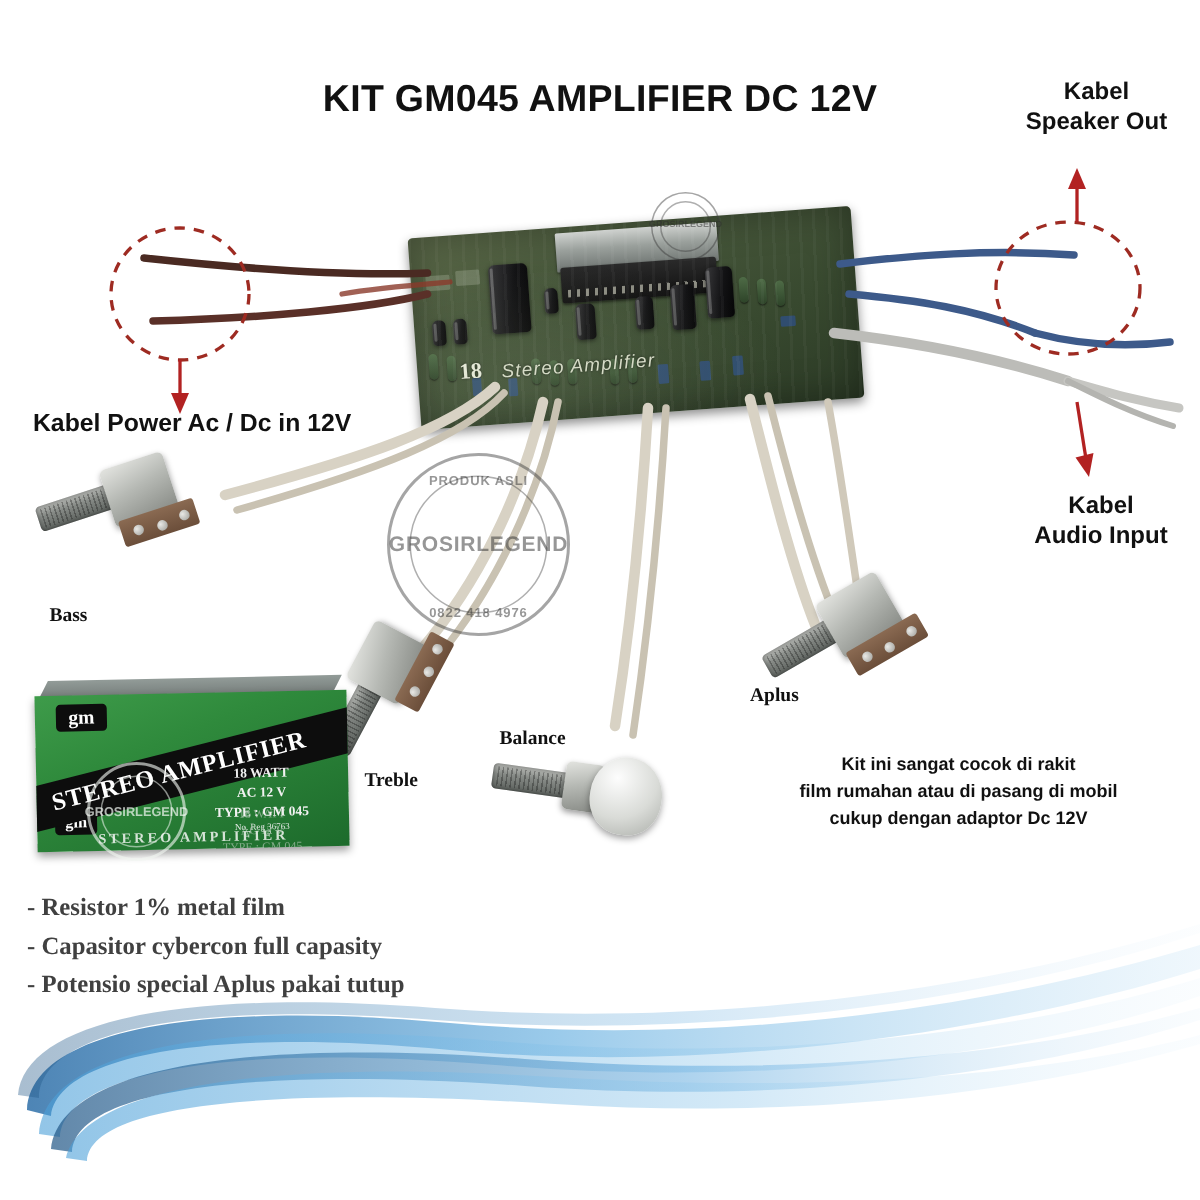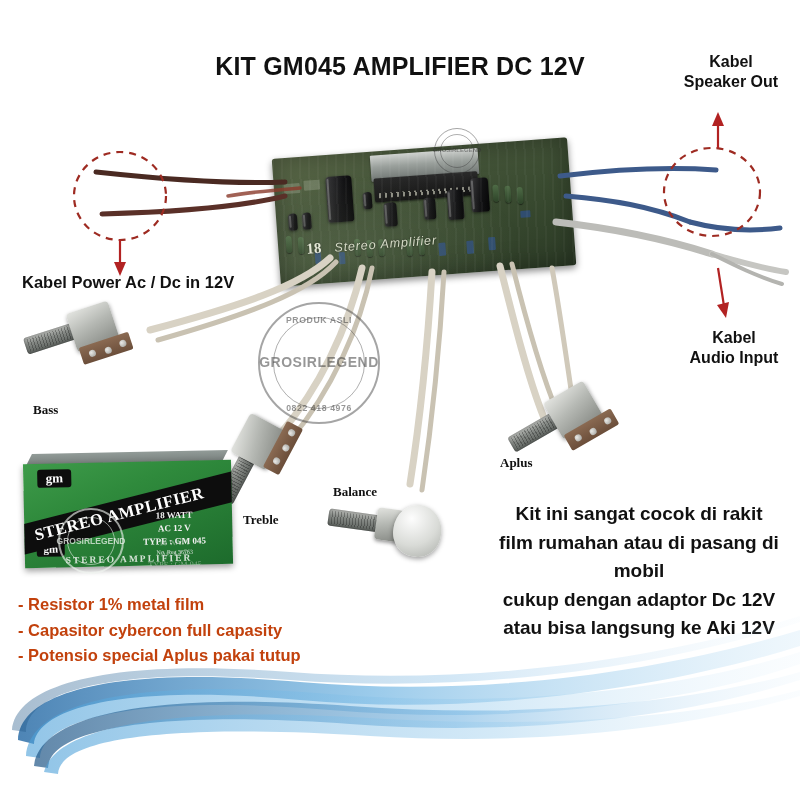--- a/index.html
+++ b/index.html
@@ -19,25 +19,25 @@
   #lbl-speaker{left:672px;top:52px;font-size:16px;text-align:center;width:118px;}
   #lbl-audio{left:678px;top:328px;font-size:16px;text-align:center;width:112px;}
   .potlabel{position:absolute;font-weight:bold;font-size:13px;color:#111;font-family:Liberation Serif, serif;}
   #lbl-bass{left:33px;top:402px;}
   #lbl-treble{left:243px;top:512px;}
   #lbl-balance{left:333px;top:484px;}
   #lbl-volume{left:500px;top:455px;}
 
   
   #bullets{position:absolute;left:18px;top:592px;font-size:16.5px;
-           font-weight:bold;line-height:1.55;color:#c2410c;white-space:nowrap;}
+           font-weight:bold;line-height:1.55;color:#404040;white-space:nowrap;font-family:Liberation Serif, serif;}
 
   
   #promo{position:absolute;left:496px;top:500px;width:286px;text-align:center;
-         font-size:19px;font-weight:bold;line-height:1.5;color:#111;}
+         font-size:12px;font-weight:bold;line-height:1.5;color:#111;}
 
   
   #pcb{position:absolute;left:276px;top:148px;width:296px;height:128px;
        transform:rotate(-4.2deg);
        background:linear-gradient(160deg,#5d6b4a 0%,#46563a 30%,#38492f 65%,#2c3b26 100%);
        border-radius:3px;
        box-shadow:0 3px 7px rgba(0,0,0,.45),inset 0 0 26px rgba(0,0,0,.35);}
   #pcb:after{content:"";position:absolute;inset:0;border-radius:3px;
        background:
          repeating-linear-gradient(92deg,rgba(255,255,255,.035) 0 2px,transparent 2px 9px),
@@ -325,21 +325,20 @@
   <div id="bullets">
     <div>- Resistor 1% metal film</div>
     <div>- Capasitor cybercon full capasity</div>
     <div>- Potensio special Aplus pakai tutup</div>
   </div>
 
   <div id="promo">
     <div>Kit ini sangat cocok di rakit</div>
     <div>film rumahan atau di pasang di mobil</div>
     <div>cukup dengan adaptor Dc 12V</div>
-    <div>atau bisa langsung ke Aki 12V</div>
   </div>
 
   <svg class="overlay" style="z-index:5">
     <defs>
       <linearGradient id="sw1" x1="0" y1="0" x2="1" y2="0">
         <stop offset="0%" stop-color="#2e6fa8" stop-opacity=".85"></stop>
         <stop offset="45%" stop-color="#6fb4e2" stop-opacity=".7"></stop>
         <stop offset="100%" stop-color="#bfe0f5" stop-opacity=".25"></stop>
       </linearGradient>
       <linearGradient id="sw2" x1="0" y1="0" x2="1" y2="0">

